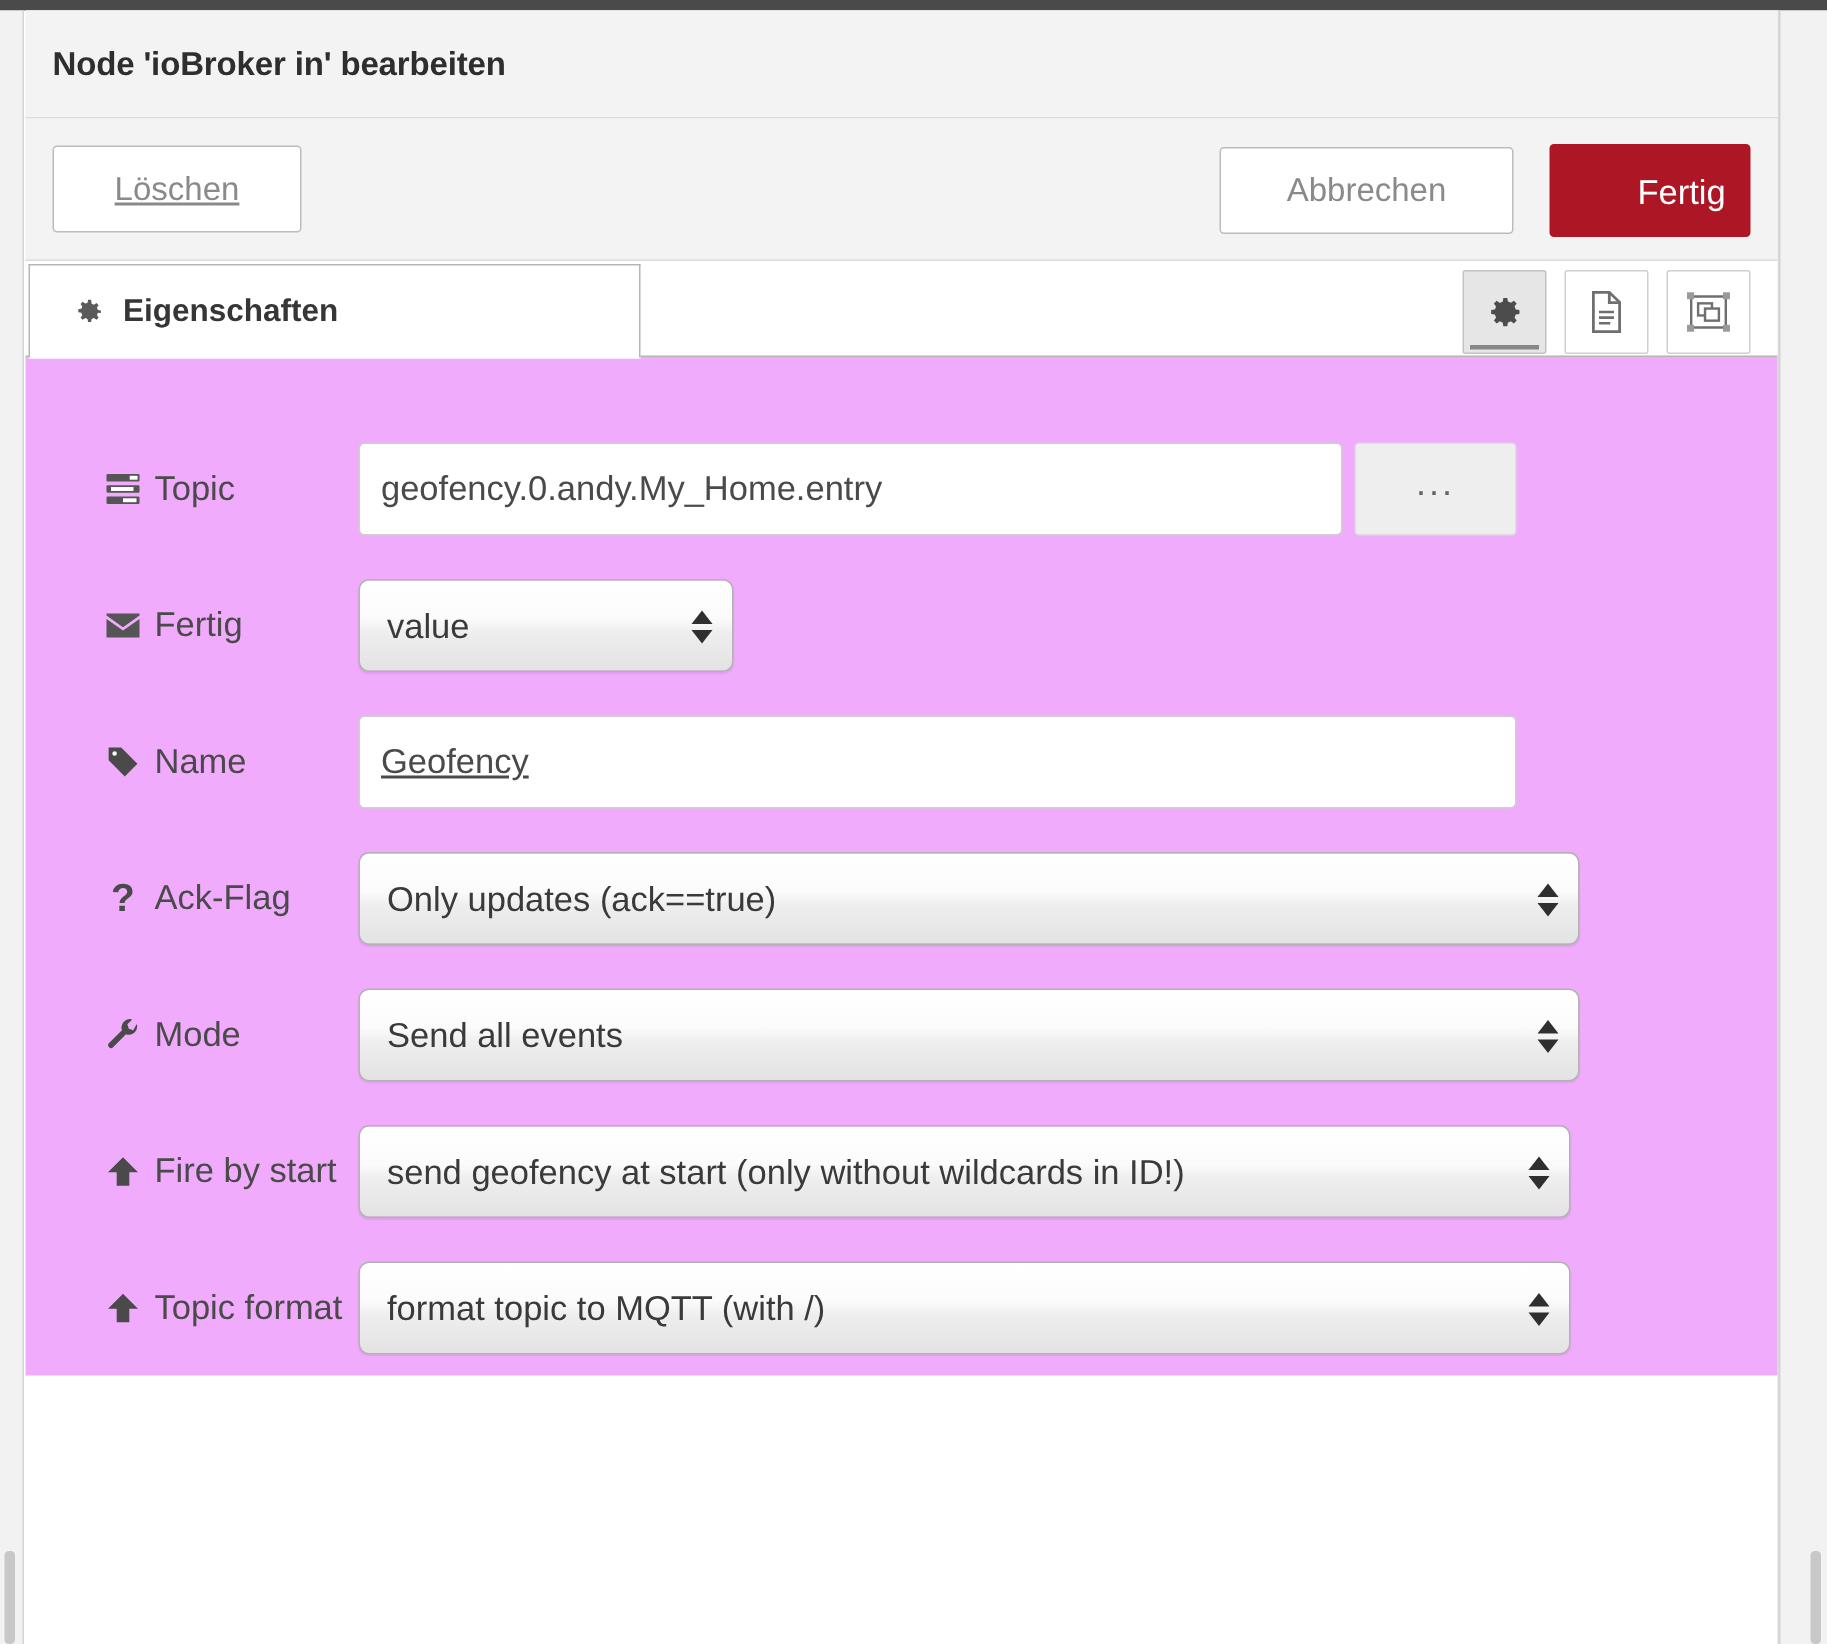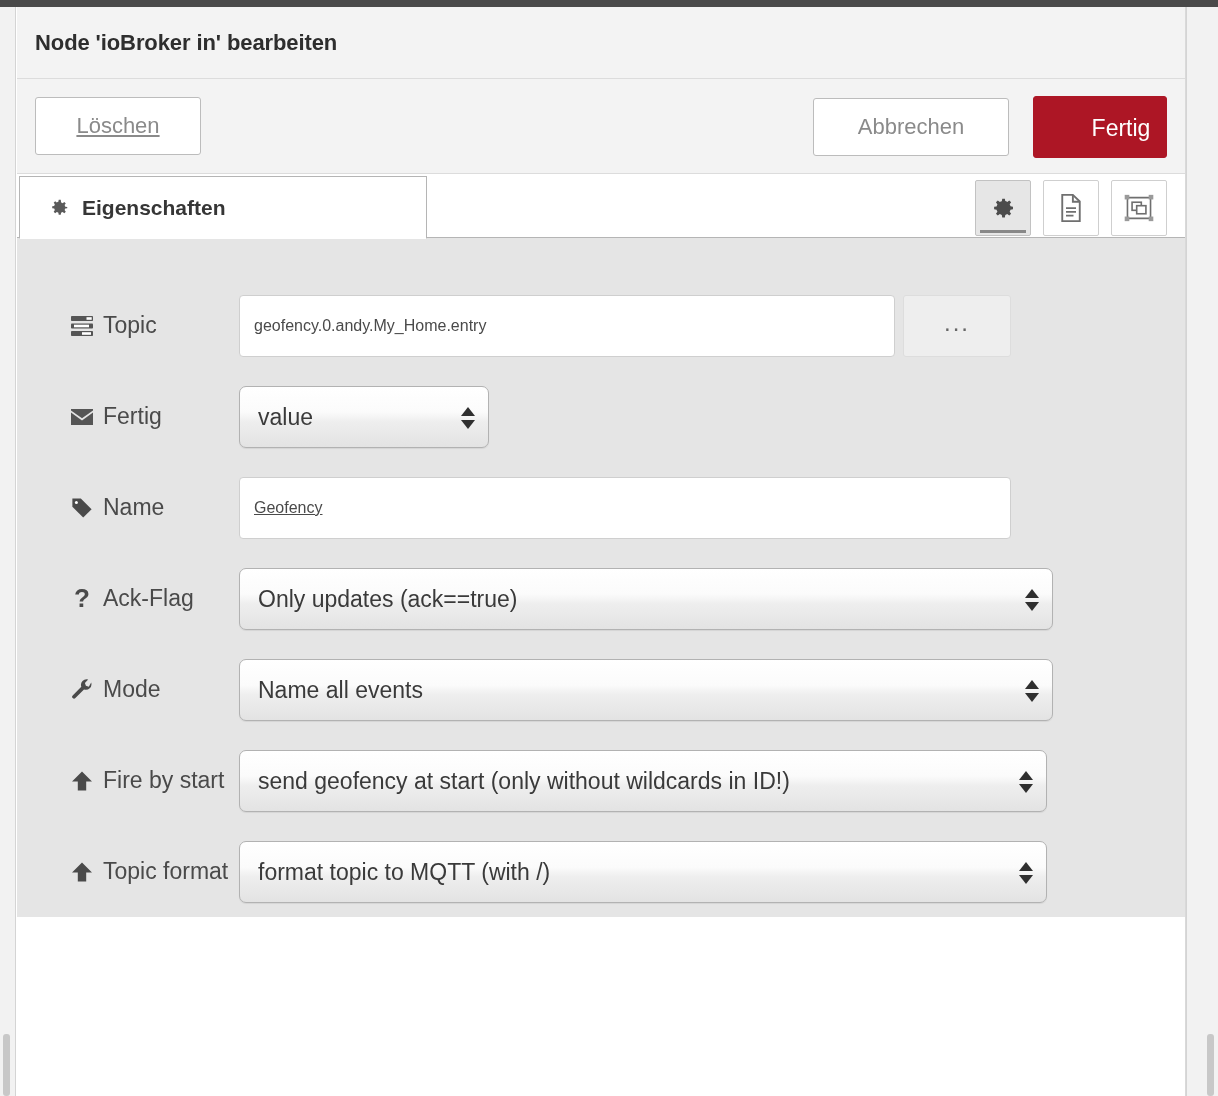--- a/index.html
+++ b/index.html
@@ -177,21 +177,21 @@
   .icon-btn.active::after {
     content: "";
     position: absolute;
     left: 4px; right: 4px; bottom: 2px;
     height: 3px;
     background: #888888;
   }
 
   
   .form-area {
-    background: #e5e5e5;
+    background: #f0abfc;
     padding-top: 42px;
   }
   .form-row {
     display: flex;
     align-items: center;
     margin-bottom: 0;
     height: 91px;
   }
   .row-label {
     display: flex;
@@ -208,21 +208,21 @@
     justify-content: center;
     width: 26px;
     color: #555555;
     flex: 0 0 auto;
   }
   .row-field { display: flex; align-items: center; }
 
   
   input.ni {
     font-family: "Liberation Sans", sans-serif;
-    font-size: 16px;
+    font-size: 23px;
     color: #4a4a4a;
     background: #ffffff;
     border: 1px solid #cfcfcf;
     border-radius: 4px;
     height: 62px;
     padding: 0 14px;
     outline: none;
   }
   input.ni::placeholder { color: #b0b0b0; }
 
@@ -436,21 +436,21 @@
         <div class="row-label" style="width:222px">
           <span class="lbl-icon">
             <svg width="22" height="22" viewBox="0 0 22 22" fill="#4a4a4a">
               <path d="M20.2 3.6a5.6 5.6 0 0 1-7.2 6.9L4.4 19.1a1.9 1.9 0 0 1-2.7-2.7l8.6-8.6a5.6 5.6 0 0 1 6.9-7.2l-3.3 3.3 1 2.9 2.9 1z"></path>
             </svg>
           </span>
           <span>Mode</span>
         </div>
         <div class="row-field">
           <div class="nsel" style="width:814px">
-            <span class="nsel-text">Name all events</span>
+            <span class="nsel-text">Send all events</span>
             <span class="nsel-arrows">
               <span class="tri-up"></span>
                 <span class="tri-dn"></span>
             </span>
           </div>
         </div>
       </div>
 
       <div class="form-row">
         <div class="row-label" style="width:222px">

